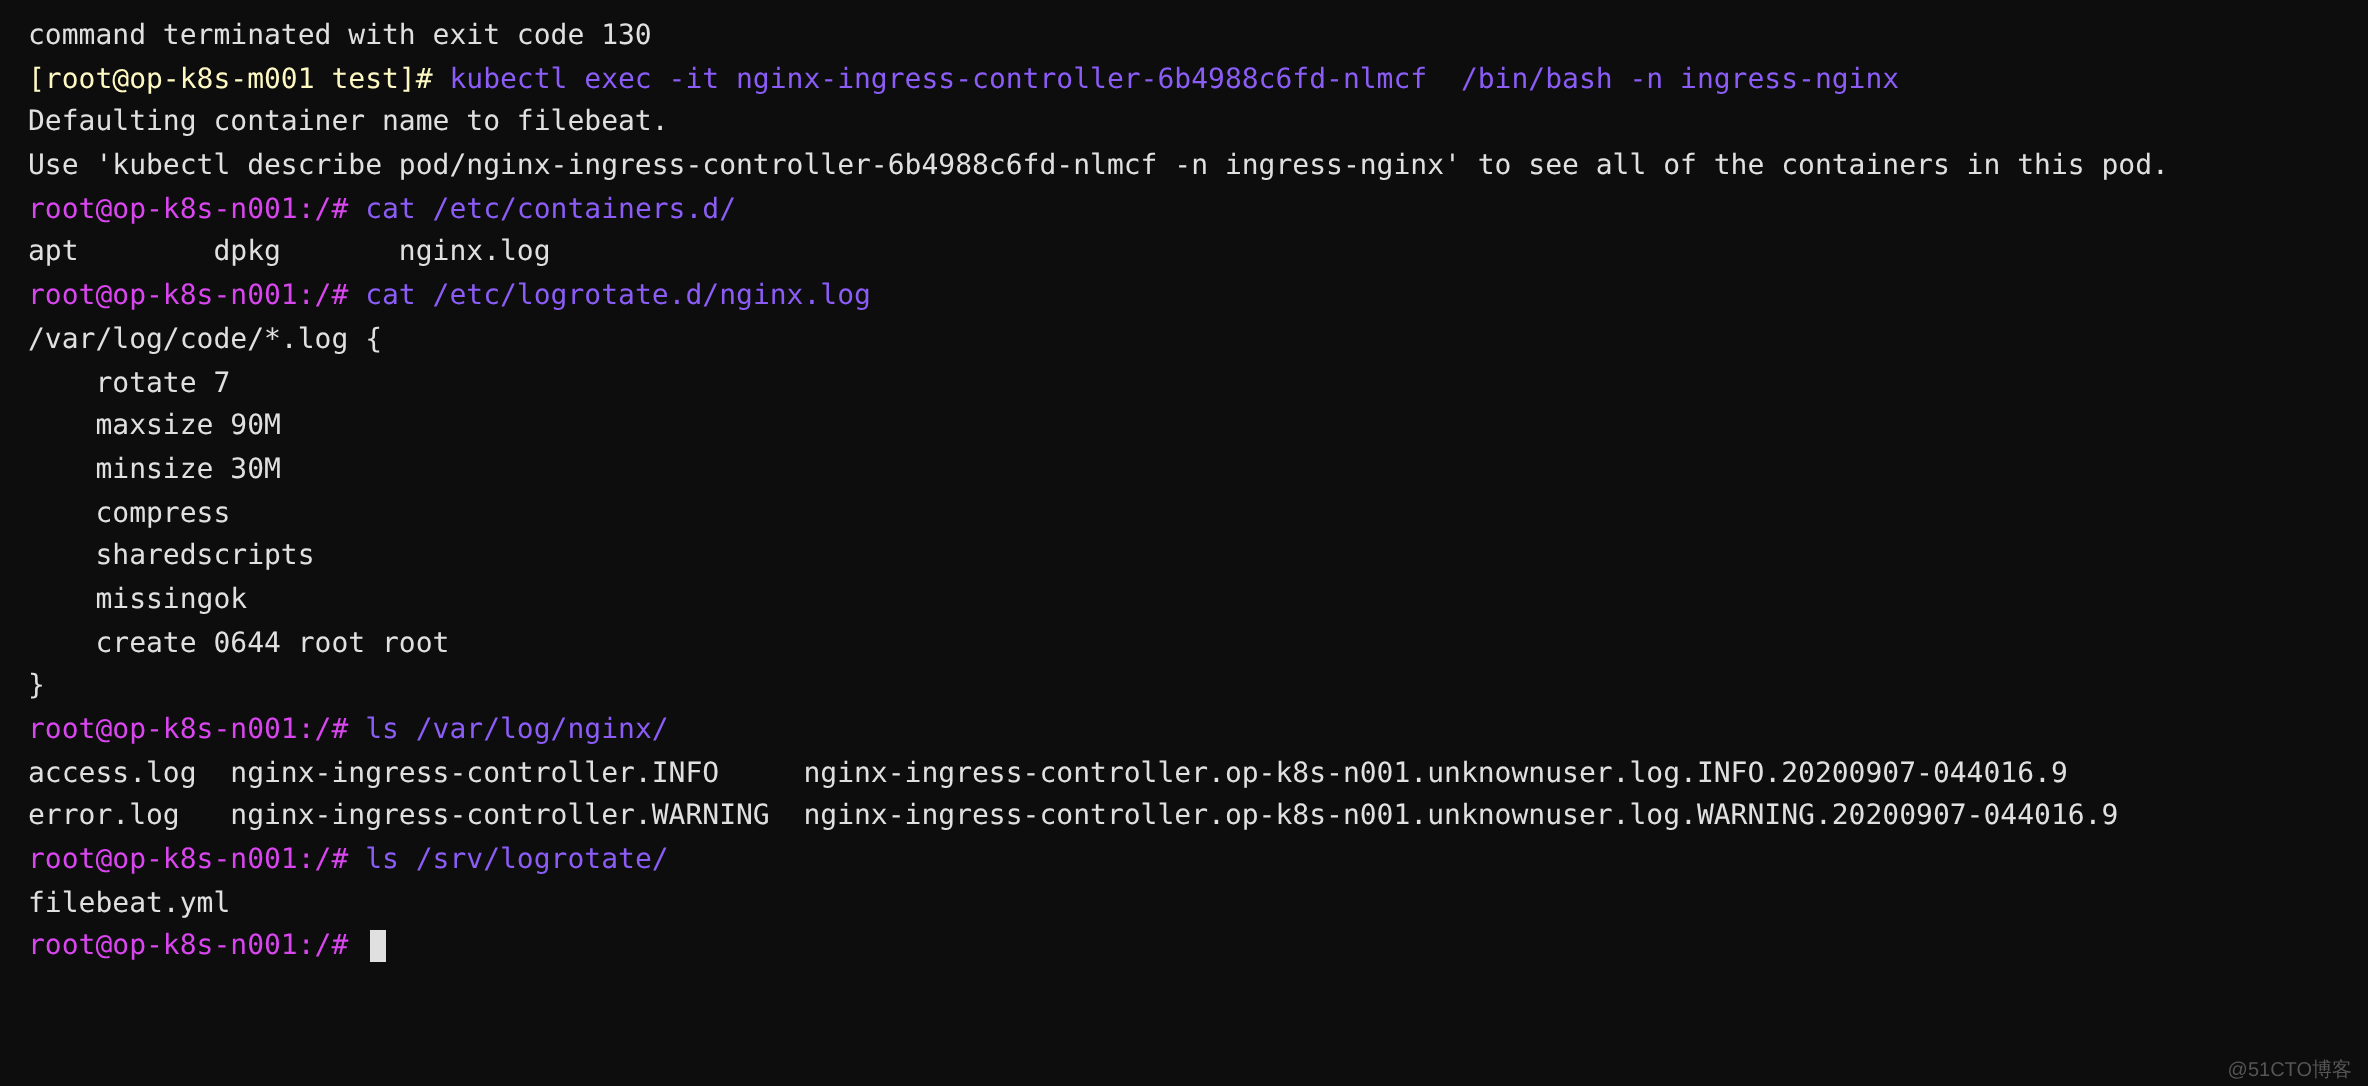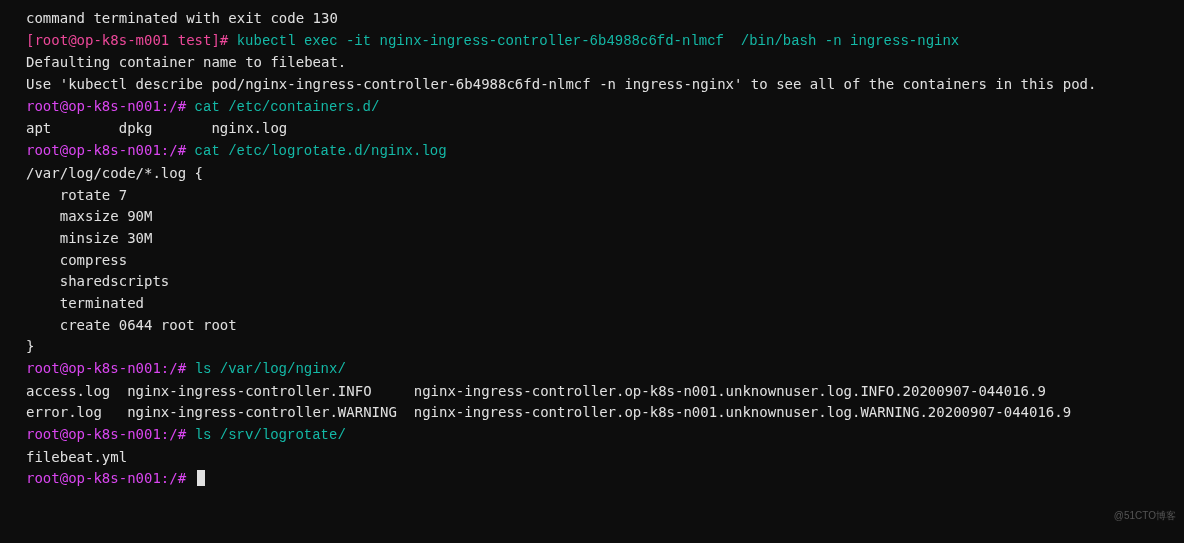--- a/index.html
+++ b/index.html
@@ -8,37 +8,37 @@
     color: #e0e0e0;
     font-family: "Menlo", "Consolas", "DejaVu Sans Mono", monospace;
     font-size: 14px;
     line-height: 1.55;
     padding: 8px 14px;
     width: 1184px;
     height: 543px;
     overflow: hidden;
     position: relative;
   }
-  .line { white-space: pre; margin-left: 12px; }
-  .prompt1 { color: #ec4899; }
+  .line { white-space: pre; }
+  .prompt1 { color: #fef9c3; }
   .prompt2 { color: #d946ef; }
-  .cmd     { color: #14b8a6; font-family: Liberation Mono, monospace; }
+  .cmd     { color: #8b5cf6; }
   .out     { color: #e0e0e0; }
   .cursor {
     display: inline-block;
     width: 8px;
     height: 16px;
     background: #e0e0e0;
     vertical-align: text-bottom;
     margin-left: 2px;
   }
   .watermark {
     position: absolute;
     right: 8px;
-    bottom: 20px;
+    bottom: 0;
     color: #555;
     font-size: 10px;
     font-family: sans-serif;
   }
 </style>
 </head>
 <body>
 
 <div class="line"><span class="out">command terminated with exit code 130</span></div>
 
@@ -52,21 +52,21 @@
 <div class="line"><span class="out">apt        dpkg       nginx.log</span></div>
 
 <div class="line"><span class="prompt2">root@op-k8s-n001:/# </span><span class="cmd">cat /etc/logrotate.d/nginx.log</span></div>
 
 <div class="line"><span class="out">/var/log/code/*.log {</span></div>
 <div class="line"><span class="out">    rotate 7</span></div>
 <div class="line"><span class="out">    maxsize 90M</span></div>
 <div class="line"><span class="out">    minsize 30M</span></div>
 <div class="line"><span class="out">    compress</span></div>
 <div class="line"><span class="out">    sharedscripts</span></div>
-<div class="line"><span class="out">    terminated</span></div>
+<div class="line"><span class="out">    missingok</span></div>
 <div class="line"><span class="out">    create 0644 root root</span></div>
 <div class="line"><span class="out">}</span></div>
 
 <div class="line"><span class="prompt2">root@op-k8s-n001:/# </span><span class="cmd">ls /var/log/nginx/</span></div>
 
 <div class="line"><span class="out">access.log  nginx-ingress-controller.INFO     nginx-ingress-controller.op-k8s-n001.unknownuser.log.INFO.20200907-044016.9</span></div>
 <div class="line"><span class="out">error.log   nginx-ingress-controller.WARNING  nginx-ingress-controller.op-k8s-n001.unknownuser.log.WARNING.20200907-044016.9</span></div>
 
 <div class="line"><span class="prompt2">root@op-k8s-n001:/# </span><span class="cmd">ls /srv/logrotate/</span></div>
 

